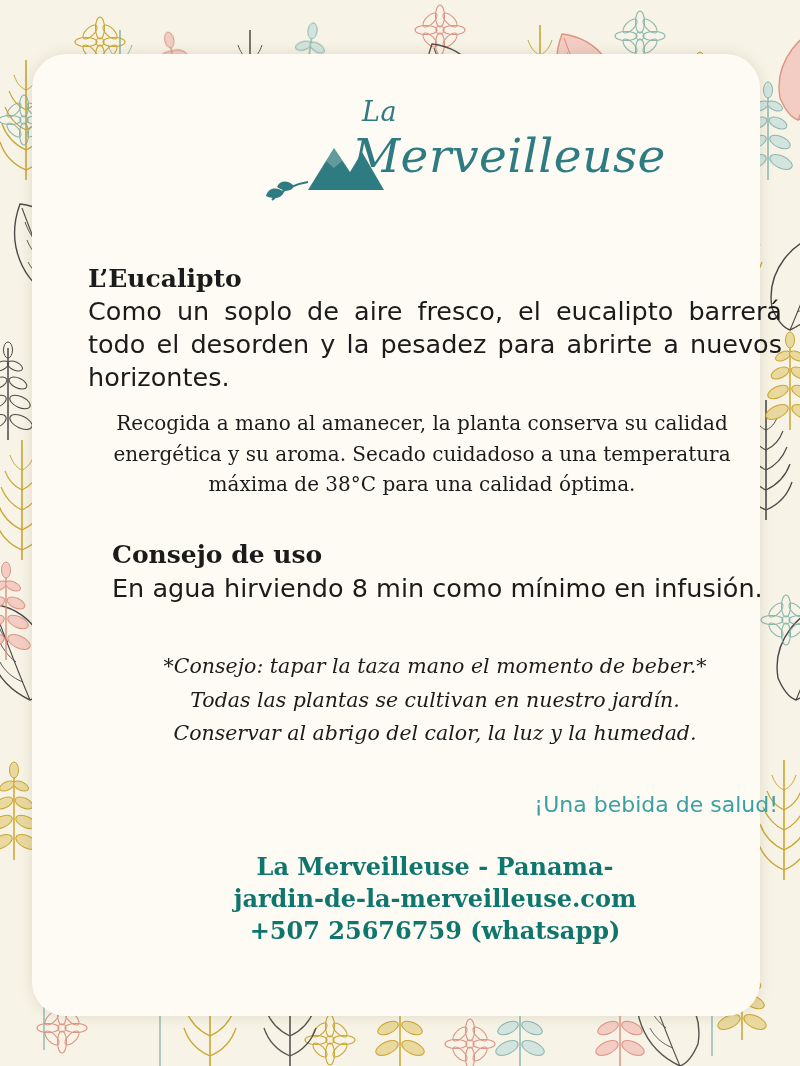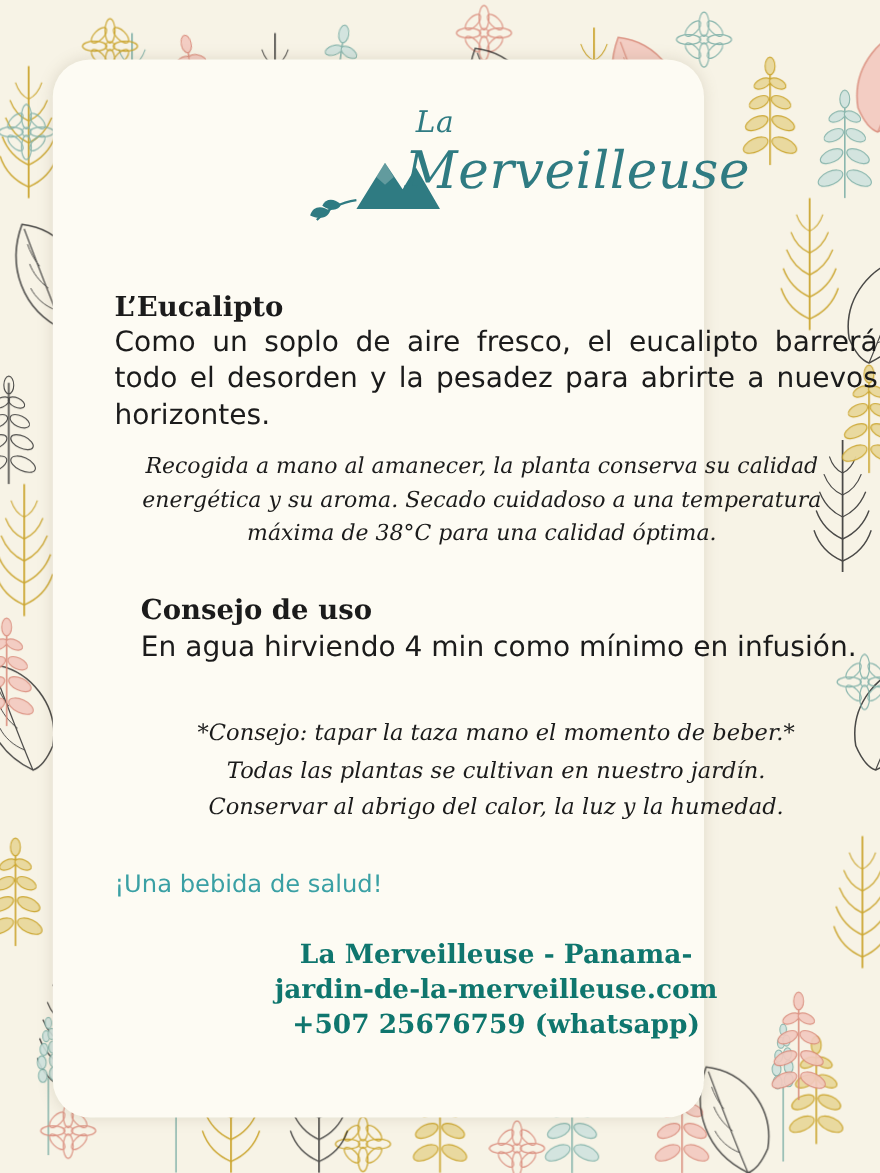--- a/index.html
+++ b/index.html
@@ -30,23 +30,23 @@
   }
 
   .botanical-layer svg {
     position: absolute;
     display: block;
   }
 
   
   .card {
     position: absolute;
-    left: 48px;
+    left: 32px;
     top: 54px;
-    width: 592px;
+    width: 728px;
     height: 962px;
     background: #fdfbf3;
     border-radius: 34px;
     box-shadow: 0 0 14px rgba(120,110,80,0.18);
   }
 
   
   .logo {
     position: absolute;
     left: 0;
@@ -109,21 +109,20 @@
     line-height: 1.30;
     color: #1b1b1b;
     text-align: justify;
     text-align-last: left;
     width: 694px;
   }
 
   p.note-italic {
     margin: 14px 0 0 0;
     font-family: "DejaVu Serif", serif;
-    font-style: italic;
     font-size: 20px;
     line-height: 1.52;
     color: #1b1b1b;
     text-align: center;
     width: 660px;
     margin-left: 4px;
   }
 
   .block-advice {
     margin-top: 40px;
@@ -145,21 +144,21 @@
     text-align: center;
     font-family: "DejaVu Serif", serif;
     font-style: italic;
     font-size: 20.5px;
     line-height: 1.62;
     color: #1b1b1b;
   }
 
   .closing {
     margin-top: 42px;
-    text-align: left;
+    text-align: right;
     padding-right: 4px;
     font-family: "DejaVu Sans", sans-serif;
     font-size: 22px;
     color: #3aa0a4;
   }
 
   .footer {
     margin-top: 34px;
     text-align: center;
     font-family: "DejaVu Serif", serif;
@@ -341,21 +340,21 @@
     </div>
 
     <div class="content">
 
       <h1 class="section-title">L’Eucalipto</h1>
       <p class="lead">Como un soplo de aire fresco, el eucalipto barrerá todo el desorden y la pesadez para abrirte a nuevos horizontes.</p>
       <p class="note-italic">Recogida a mano al amanecer, la planta conserva su calidad energética y su aroma. Secado cuidadoso a una temperatura máxima de 38°C para una calidad óptima.</p>
 
       <div class="block-advice">
         <h1 class="section-title">Consejo de uso</h1>
-        <p class="advice-line">En agua hirviendo 4 min como mínimo en infusión.</p>
+        <p class="advice-line">En agua hirviendo 8 min como mínimo en infusión.</p>
       </div>
 
       <div class="tips">
         <div>*Consejo: tapar la taza mano el momento de beber.*</div>
         <div>Todas las plantas se cultivan en nuestro jardín.</div>
         <div>Conservar al abrigo del calor, la luz y la humedad.</div>
       </div>
 
       <div class="closing">¡Una bebida de salud!</div>
 

